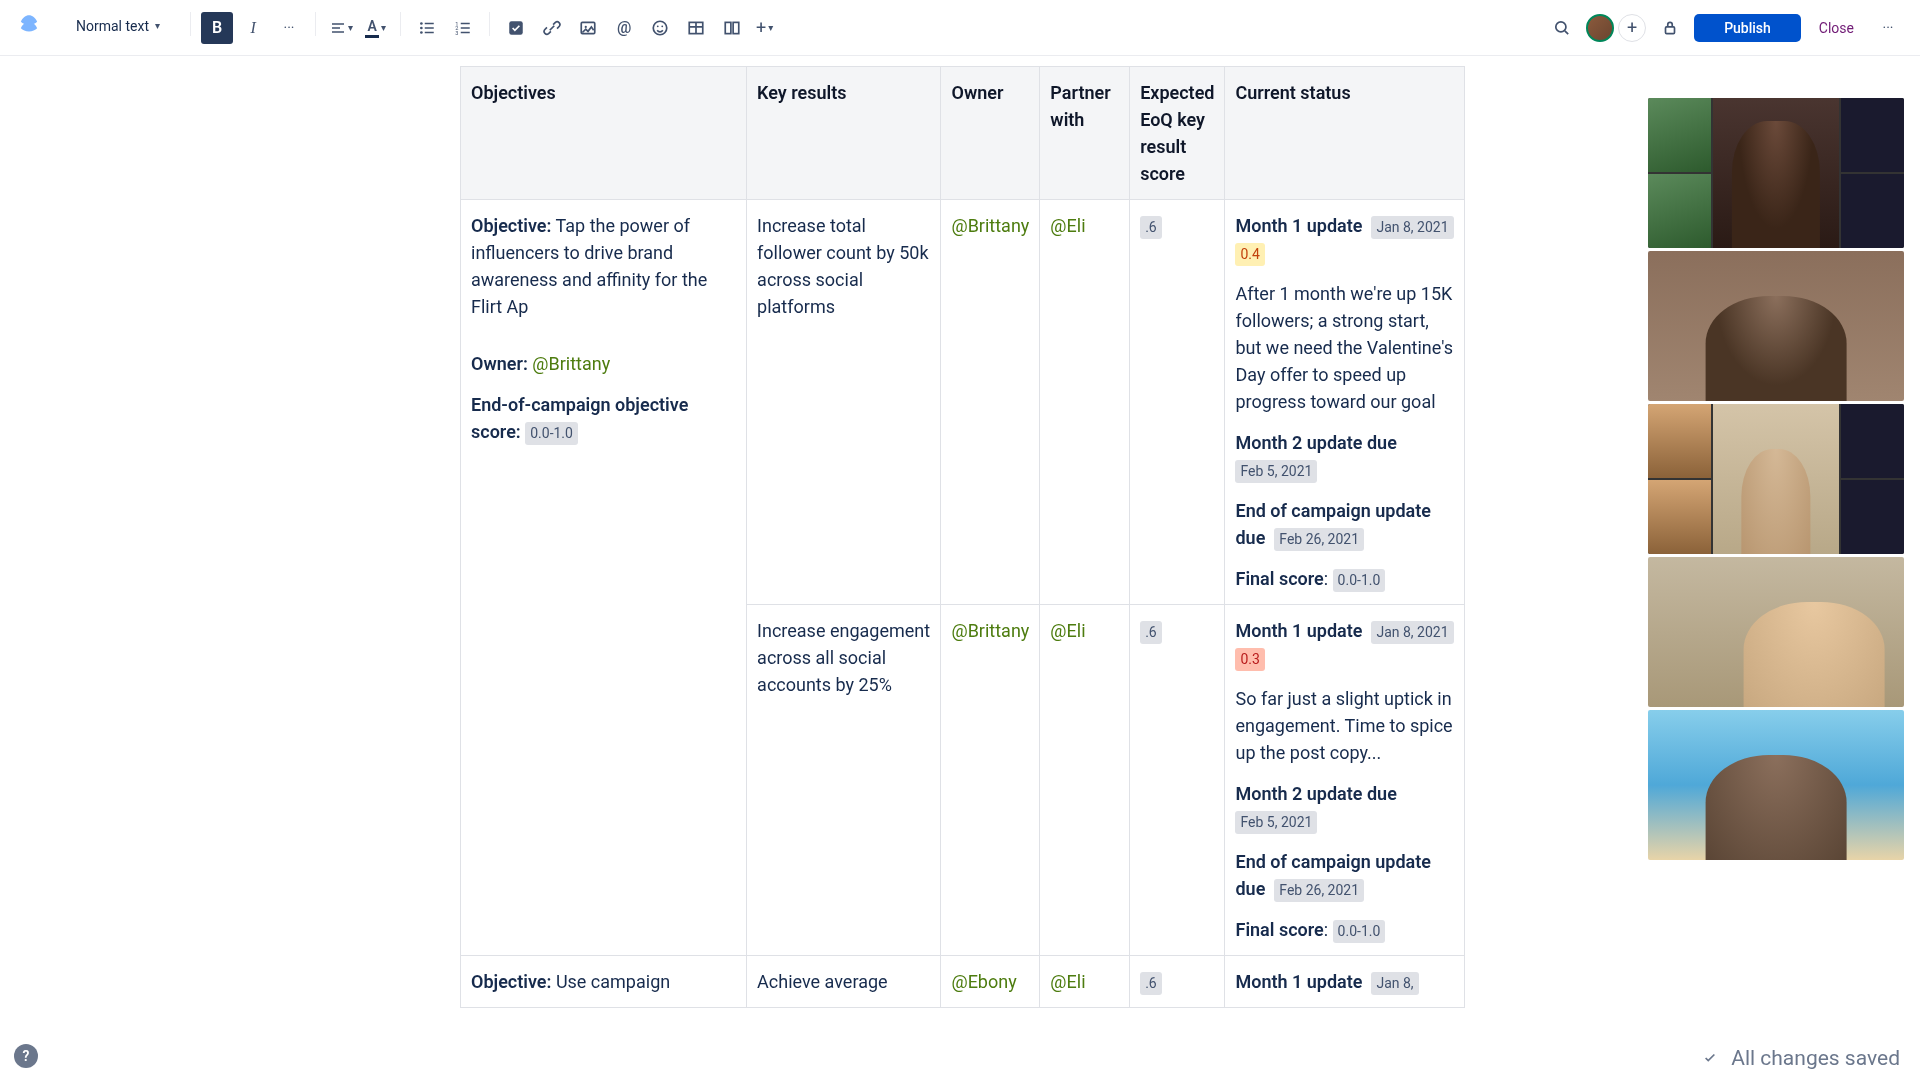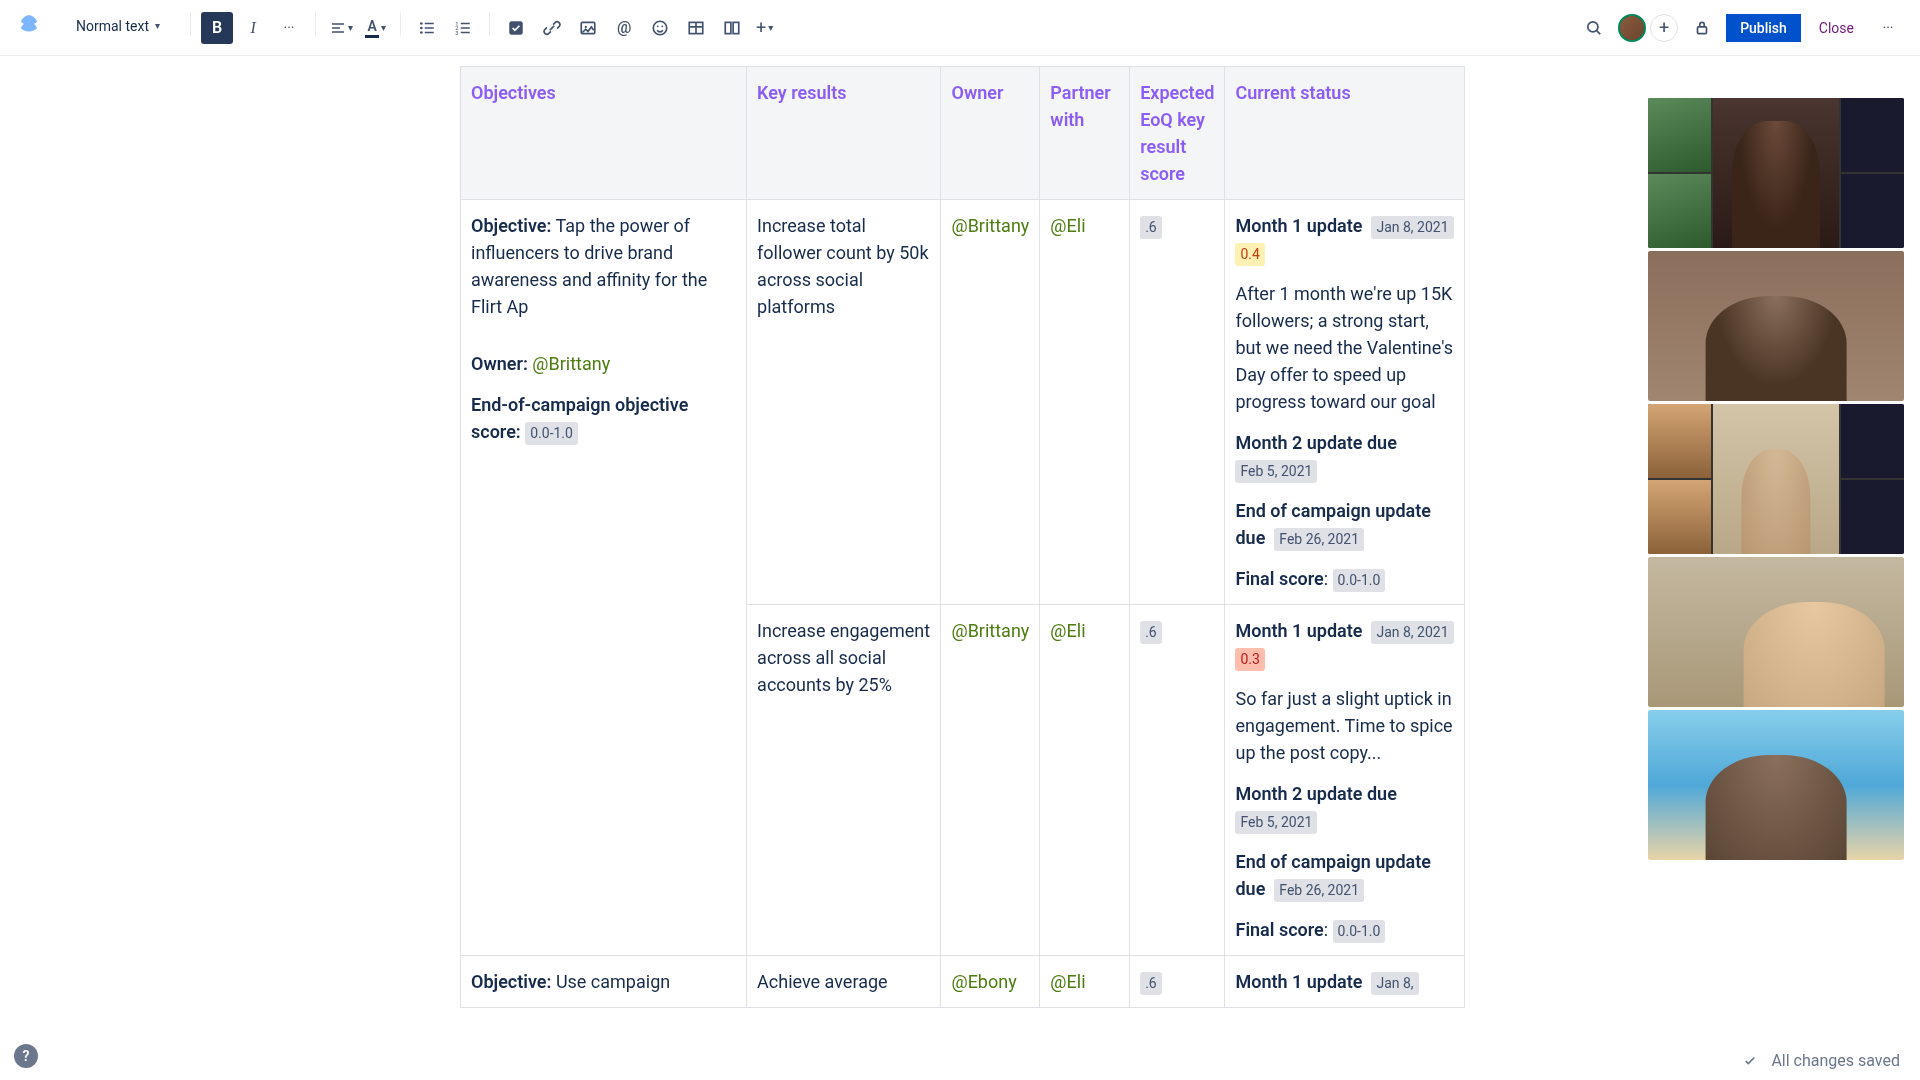--- a/index.html
+++ b/index.html
@@ -11,31 +11,31 @@
   .toolbar-right { display: flex; align-items: center; gap: 8px; }
   .logo { width: 26px; height: 26px; margin-right: 20px; color: #2684ff; }
   .style-select { display: flex; align-items: center; gap: 6px; padding: 6px 10px; cursor: pointer; font-size: 14px; color: #172b4d; margin-right: 10px; }
   .chevron-down { font-size: 10px; color: #42526e; }
   .tb-btn { width: 32px; height: 32px; display: flex; align-items: center; justify-content: center; cursor: pointer; border-radius: 3px; color: #42526e; }
   .tb-btn.active { background: #253858; color: #fff; }
   .tb-btn svg { width: 18px; height: 18px; }
   .tb-sep { width: 1px; height: 24px; background: #ebecf0; margin: 0 6px; }
   .tb-btn-wide { display: flex; align-items: center; gap: 2px; padding: 0 4px; height: 32px; cursor: pointer; color: #42526e; }
   .color-underline { width: 14px; height: 3px; background: #172b4d; margin-top: 1px; }
-  .publish-btn { background: #0052cc; color: #fff; padding: 6px 14px; border-radius: 0; cursor: pointer; font-weight: 500; }
+  .publish-btn { background: #0052cc; color: #fff; padding: 6px 30px; border-radius: 5px; cursor: pointer; font-weight: 500; }
   .close-btn { color: #701a75; padding: 6px 10px; cursor: pointer; }
   .avatar-stack { display: flex; align-items: center; }
   .avatar { width: 28px; height: 28px; border-radius: 50%; border: 2px solid #00875a; background: linear-gradient(135deg,#8b5a3c,#6b4530); }
   .add-avatar { width: 28px; height: 28px; border-radius: 50%; border: 1px solid #dfe1e6; display: flex; align-items: center; justify-content: center; cursor: pointer; font-size: 18px; color: #42526e; margin-left: 4px; }
 
   
   .content { position: absolute; top: 56px; left: 0; right: 0; bottom: 0; overflow: hidden; }
   .doc-table { position: absolute; left: 460px; top: 10px; width: 1005px; border-collapse: collapse; }
   .doc-table th, .doc-table td { border: 1px solid #dfe1e6; padding: 12px 10px; vertical-align: top; text-align: left; font-size: 18px; line-height: 1.5; }
-  .doc-table th { background: #f4f5f7; font-weight: 600; color: #8b5cf6; }
+  .doc-table th { background: #f4f5f7; font-weight: 600; color: #0f172a; }
   .mention { color: #4d7c0f; cursor: pointer; }
   .lozenge { display: inline-block; padding: 1px 5px; border-radius: 3px; font-size: 14px; font-weight: 400; background: #dfe1e6; color: #42526e; }
   .lozenge.yellow { background: #fff0b3; color: #c2410c; }
   .lozenge.red { background: #ffbdad; color: #b91c1c; }
   .status-block p { margin-bottom: 14px; }
   .status-block p:last-child { margin-bottom: 0; }
   strong { font-weight: 600; }
 
   
   .video-panel { position: absolute; top: 42px; right: 16px; width: 256px; display: flex; flex-direction: column; gap: 3px; z-index: 10; }
@@ -47,21 +47,21 @@
   .video-tile.room { background: linear-gradient(180deg,#8b6f5c 0%,#a08570 100%); }
   .video-tile.city { display: grid; grid-template-columns: 1fr 2fr 1fr; grid-template-rows: 1fr 1fr; gap: 2px; }
   .city-cell { background: linear-gradient(180deg,#d4a574 0%,#8b6239 100%); }
   .city-cell.dark { background: #1a1a2e; }
   .city-person { grid-row: span 2; background: linear-gradient(180deg,#d4c4a8,#b8a888); position: relative; }
   .video-tile.office { background: linear-gradient(180deg,#c4b8a0,#a89878); }
   .video-tile.beach { background: linear-gradient(180deg,#87ceeb 0%,#4fa8d8 50%,#e8d4a8 100%); }
   .tile-person { position: absolute; bottom: 0; left: 50%; transform: translateX(-50%); width: 55%; height: 70%; background: radial-gradient(ellipse at top,#8b6f5c 0%,#4a3525 60%); border-radius: 45% 45% 0 0; }
 
   
-  .footer { position: absolute; bottom: 0; right: 0; padding: 10px 20px; display: flex; align-items: center; gap: 14px; color: #6b778c; font-size: 16px; }
+  .footer { position: absolute; bottom: 0; right: 0; padding: 10px 20px; display: flex; align-items: center; gap: 14px; color: #6b778c; font-size: 21px; }
   .help-btn { position: absolute; bottom: 12px; left: 14px; width: 24px; height: 24px; border-radius: 50%; background: #6b778c; color: #fff; display: flex; align-items: center; justify-content: center; font-size: 14px; font-weight: 600; cursor: pointer; }
 
   .col-obj { width: 290px; }
   .col-kr { width: 196px; }
   .col-owner { width: 95px; }
   .col-partner { width: 90px; }
   .col-score { width: 95px; }
   .col-status { width: 242px; }
 </style>
 </head>

